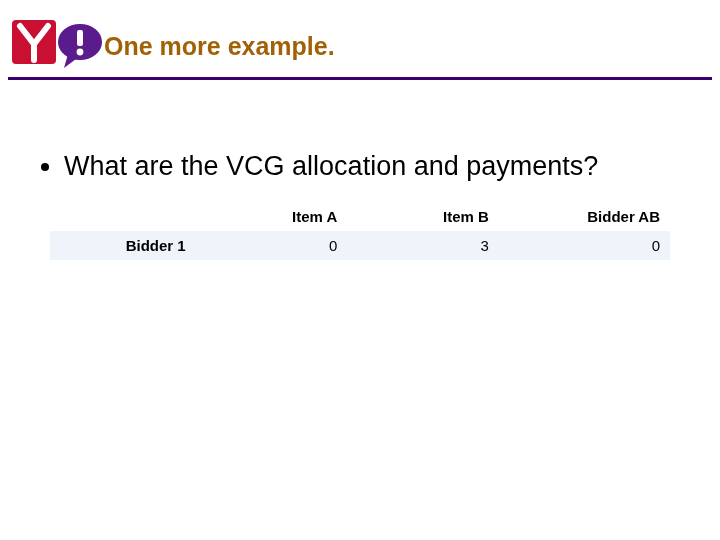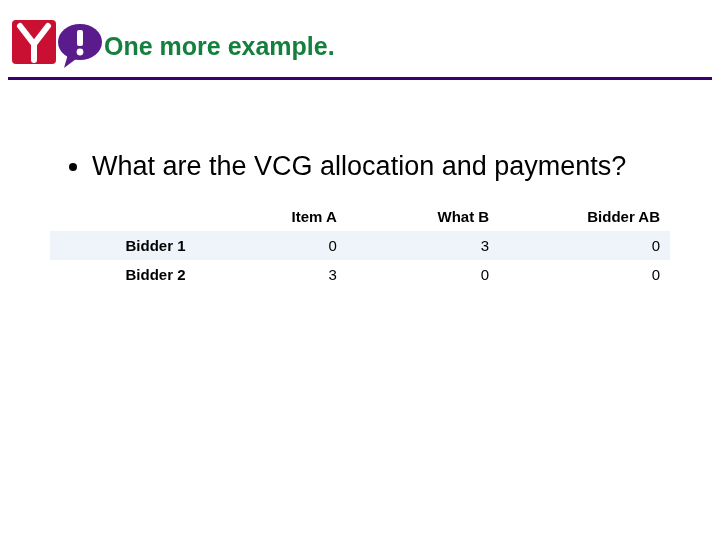--- a/index.html
+++ b/index.html
@@ -26,41 +26,40 @@
     position: absolute;
     left: 6px;
     top: 14px;
     width: 108px;
     height: 60px;
   }
   .title {
     margin: 12px 0 10px 104px;
     font-size: 25px;
     font-weight: bold;
-    color: #15803d;
+    color: #a16207;
   }
   .rule {
     margin: 16px 8px 0 8px;
     height: 0;
     border-top: 3px solid #3b006f;
   }
   .body {
     padding: 30px 36px 0 36px;
   }
   ul.bullets {
     margin: 40px 0 0 0;
     padding: 0 0 0 28px;
     list-style: disc;
     font-size: 27px;
     line-height: 1.25;
     color: #000;
   }
   ul.bullets li {
     margin-bottom: 18px;
-    margin-left: 28px;
   }
   table.bids {
     border-collapse: collapse;
     width: 620px;
     margin: 10px 0 24px 14px;
     font-size: 15px;
   }
   table.bids th, table.bids td {
     text-align: right;
     padding: 6px 10px;
@@ -113,35 +112,29 @@
   <div class="body">
     <ul class="bullets">
       <li>What are the VCG allocation and payments?</li>
     </ul>
 
     <table class="bids">
       <thead>
         <tr>
           <th></th>
           <th>Item A</th>
-          <th>What B</th>
+          <th>Item B</th>
           <th>Bidder AB</th>
         </tr>
       </thead>
       <tbody>
         <tr class="alt">
           <td>Bidder 1</td>
           <td>0</td>
           <td>3</td>
           <td>0</td>
         </tr>
-        <tr>
-          <td>Bidder 2</td>
-          <td>3</td>
-          <td>0</td>
-          <td>0</td>
-        </tr>
       </tbody>
     </table>
 
   </div>
 
 </div>
 
 </body></html>

